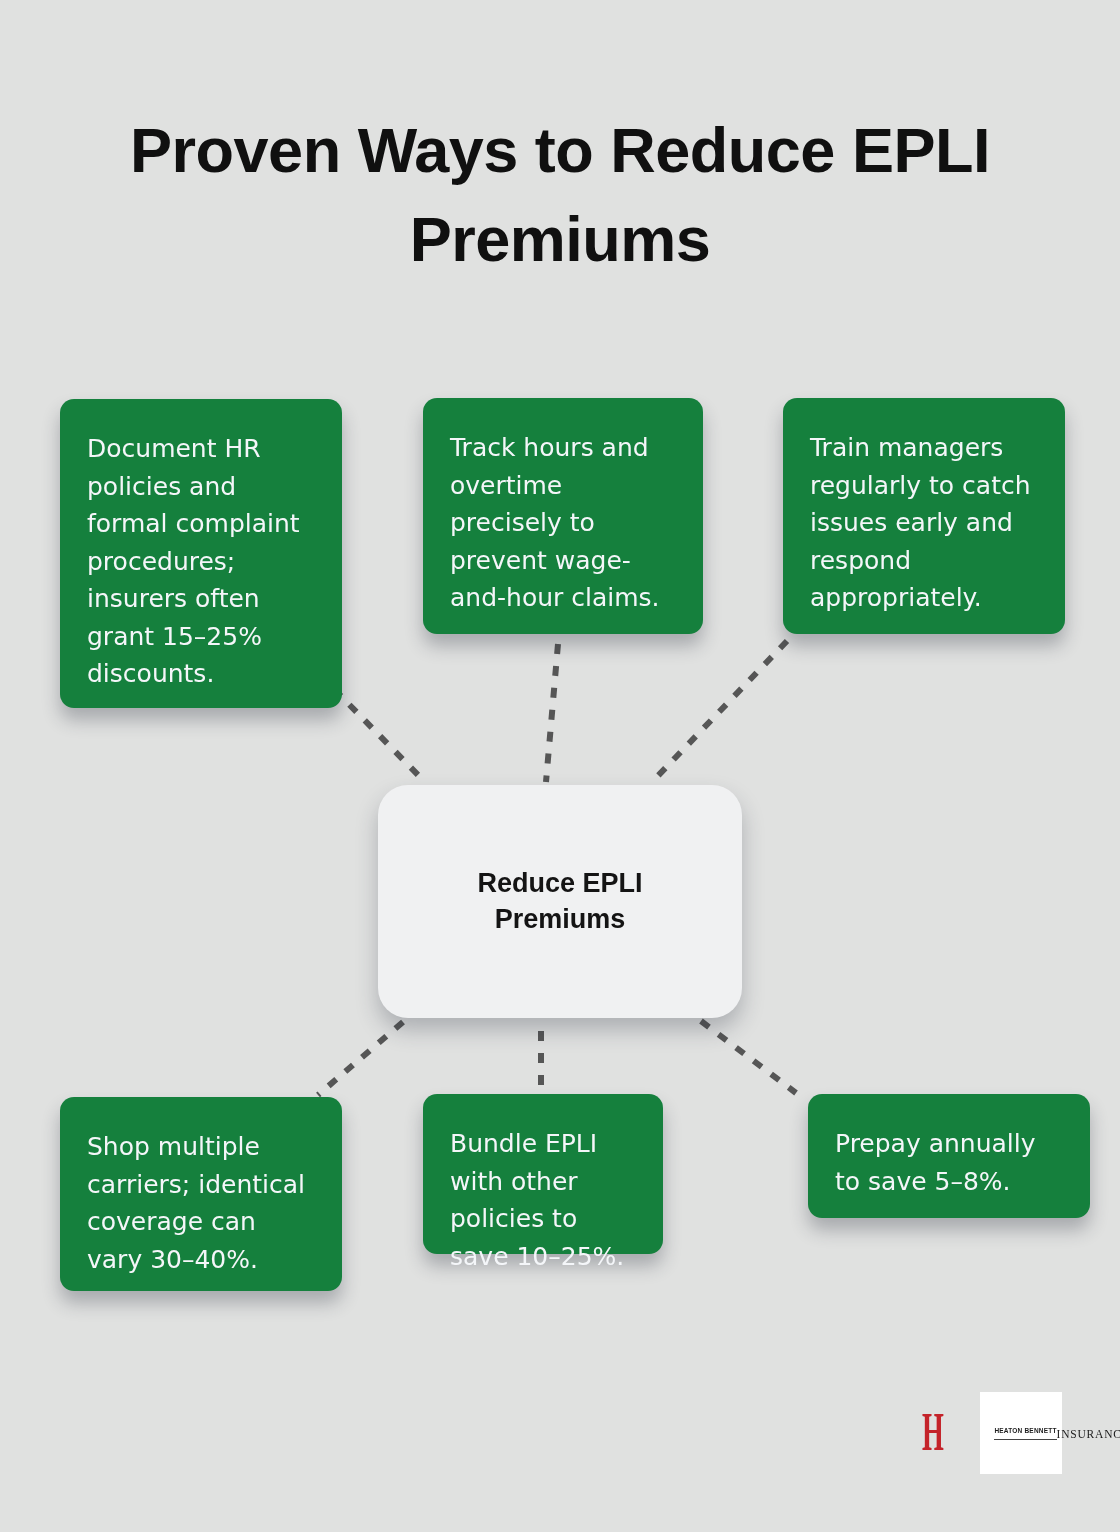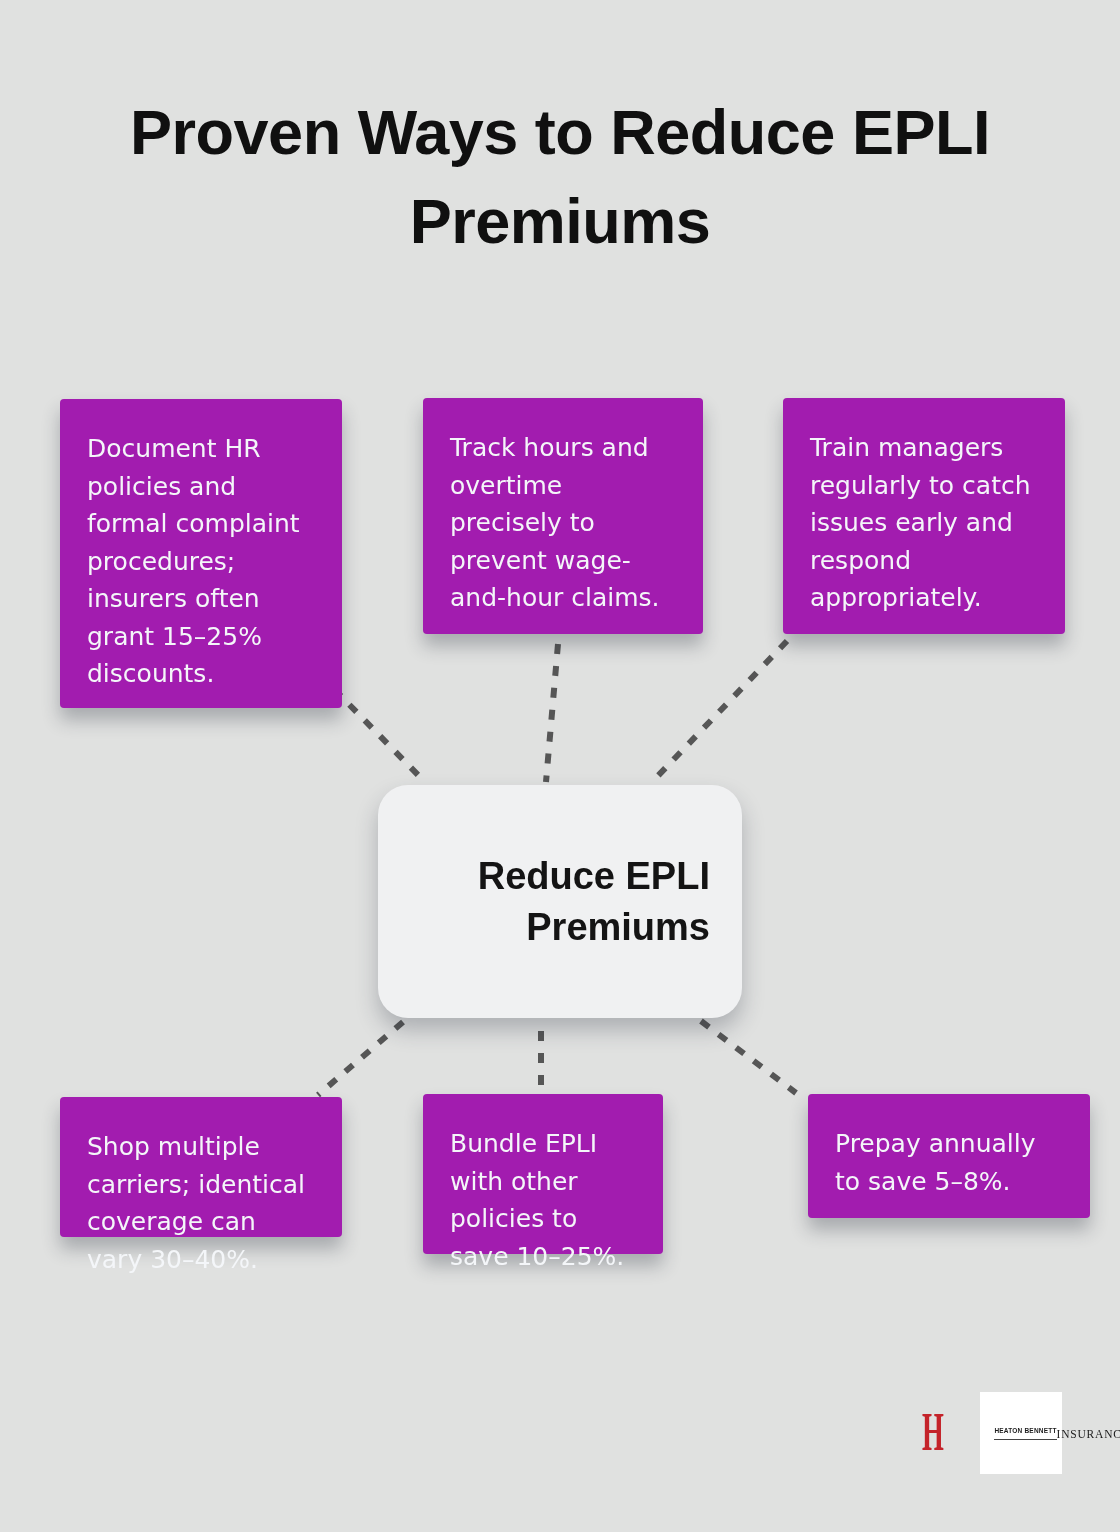--- a/index.html
+++ b/index.html
@@ -12,21 +12,21 @@
     position: relative;
     width: 1120px;
     height: 1532px;
     margin: 0 auto;
     background: #e0e1e0;
     overflow: hidden;
   }
   
   .title {
     position: absolute;
-    top: 88px;
+    top: 106px;
     left: 0;
     width: 100%;
     text-align: center;
   }
   .title-inner {
     max-width: 980px;
     margin: 0 auto;
     font-family: "Liberation Sans", sans-serif;
     font-weight: bold;
     font-size: 63px;
@@ -44,58 +44,57 @@
   }
   .connectors line {
     stroke: #565656;
     stroke-width: 6;
     stroke-dasharray: 10 12;
     stroke-linecap: butt;
   }
   
   .card {
     position: absolute;
-    background: #a21caf;
-    border-radius: 4px;
+    background: #15803d;
+    border-radius: 14px;
     box-shadow: 0 12px 18px rgba(40, 45, 60, 0.30);
     padding: 31px 27px 15px 27px;
     box-sizing: border-box;
     color: #f4f6f9;
     font-size: 25px;
     line-height: 1.5;
   }
   .card--tl { left: 60px;  top: 399px;  width: 282px; height: 309px; }
   .card--tm { left: 423px; top: 398px;  width: 280px; height: 236px; }
   .card--tr { left: 783px; top: 398px;  width: 282px; height: 236px; }
-  .card--bl { left: 60px;  top: 1097px; width: 282px; height: 140px; }
+  .card--bl { left: 60px;  top: 1097px; width: 282px; height: 194px; }
   .card--bm { left: 423px; top: 1094px; width: 240px; height: 160px; }
   .card--br { left: 808px; top: 1094px; width: 282px; height: 124px; }
   
   .center-node {
     position: absolute;
     left: 378px;
     top: 785px;
     width: 364px;
     height: 233px;
     background: #f0f1f2;
     border-radius: 30px;
     box-shadow: 0 12px 22px rgba(40, 45, 60, 0.28);
     display: flex;
     align-items: center;
     justify-content: center;
     text-align: center;
   }
   .center-node-label {
     font-family: "Liberation Sans", sans-serif;
     font-weight: bold;
-    font-size: 38px;
+    font-size: 27px;
     line-height: 1.32;
     color: #141414;
     max-width: 300px;
-    text-align: right;
   }
   
   .logo {
     position: absolute;
     left: 980px;
     top: 1392px;
     width: 82px;
     height: 82px;
     background: #ffffff;
     display: flex;

